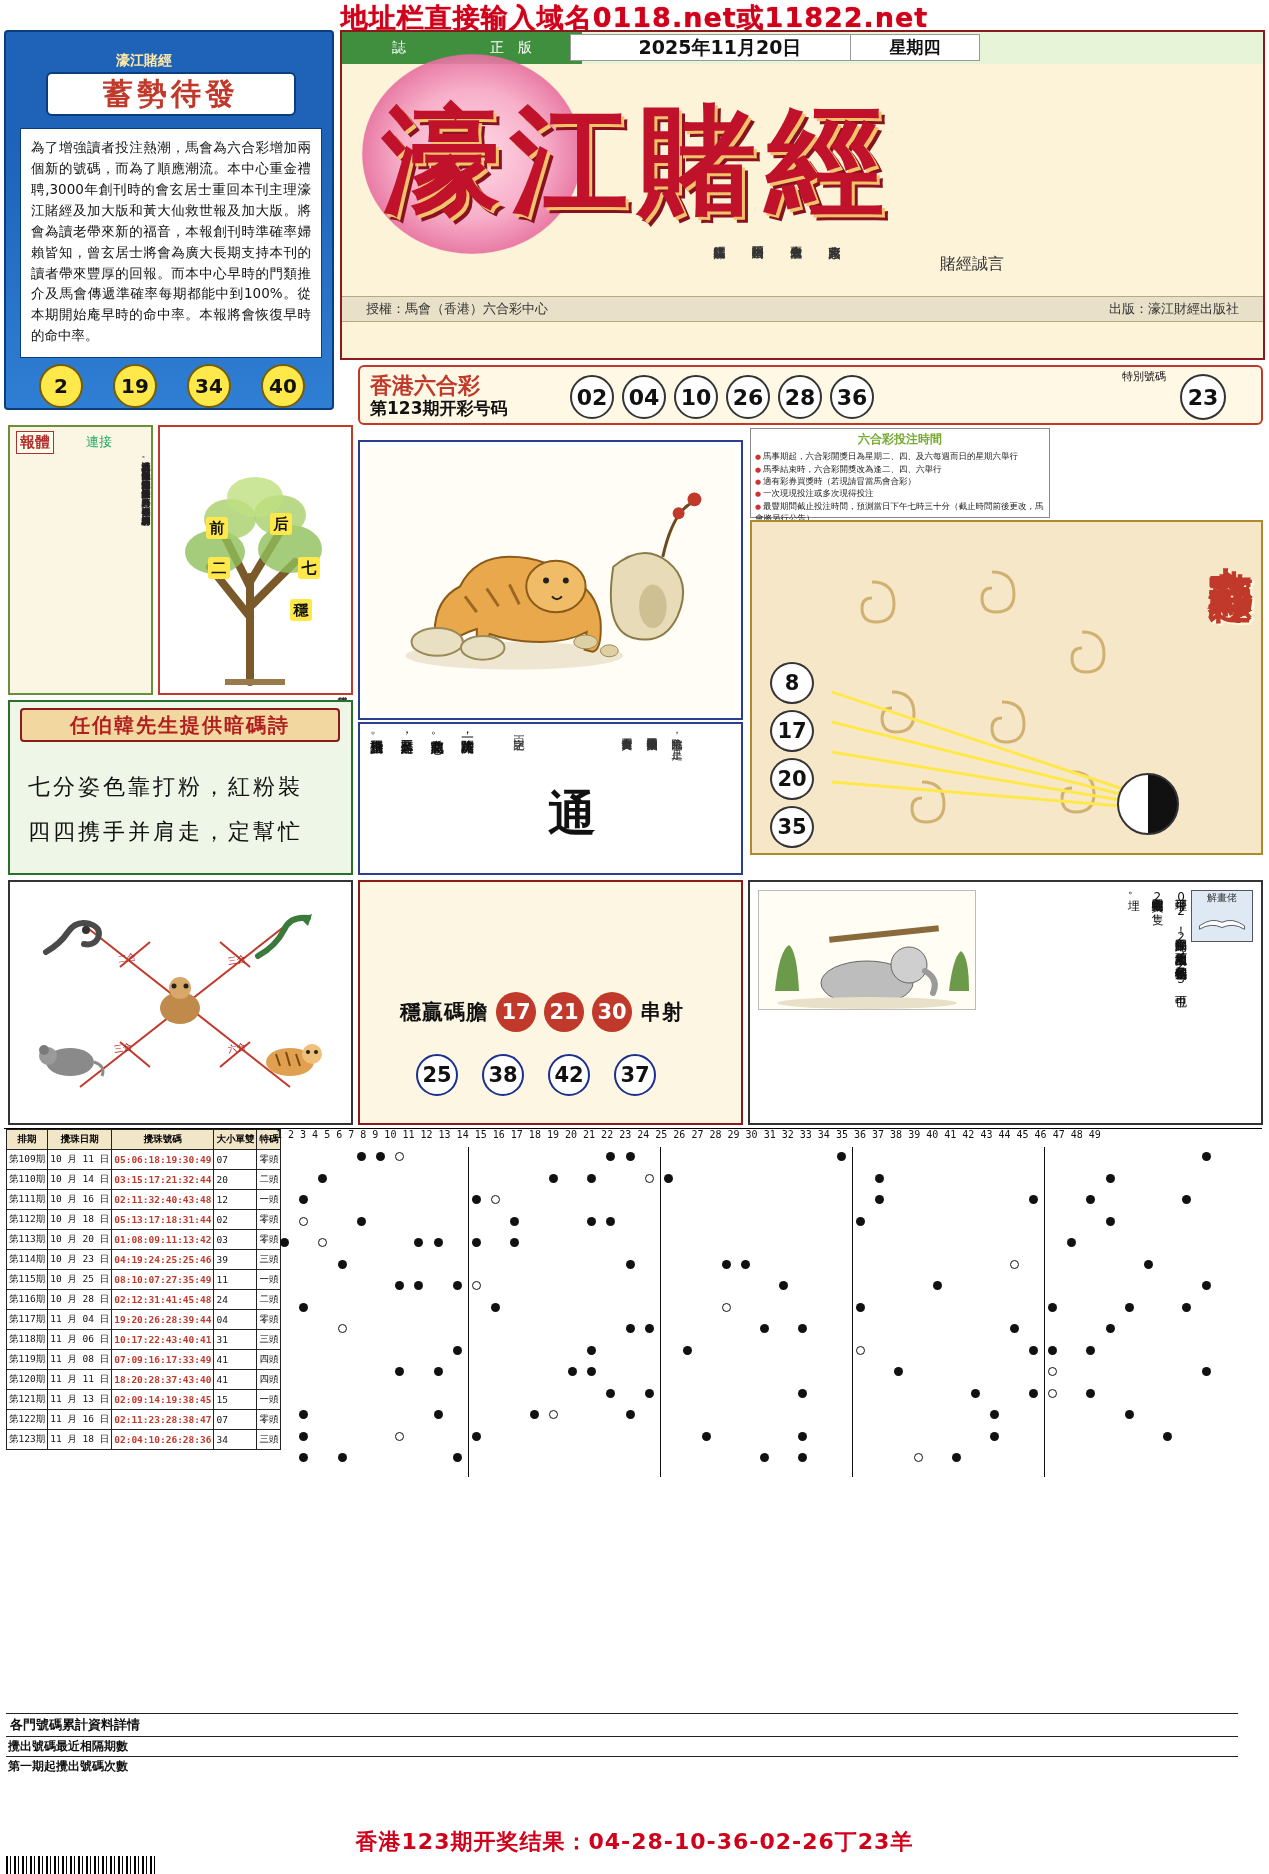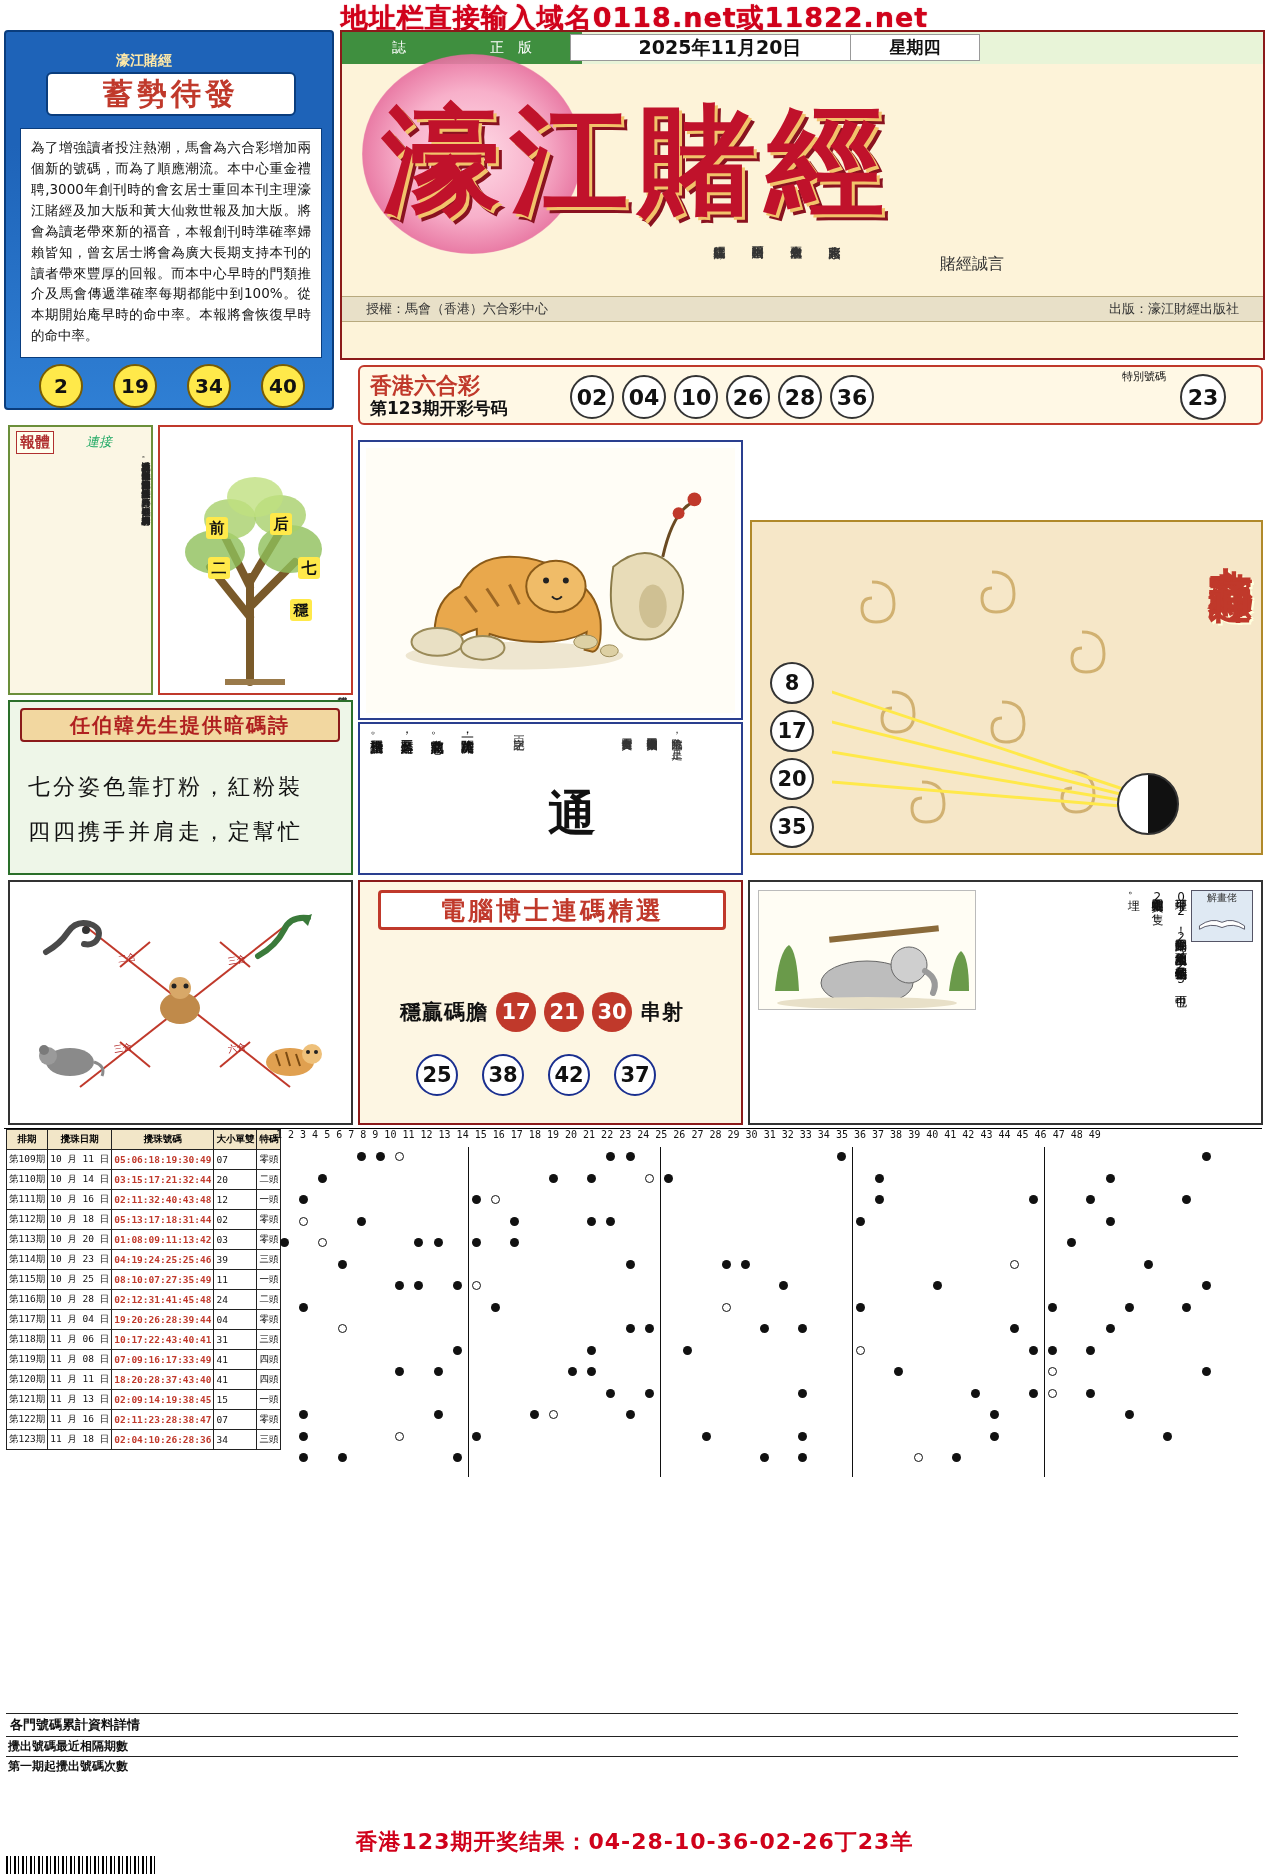--- a/index.html
+++ b/index.html
@@ -151,21 +151,21 @@
 
   
   .rpt-box {
     position: absolute; left: 8px; top: 425px; width: 145px; height: 270px;
     background: #fbf6e4; border: 2px solid #6b8f3a;
   }
   .rpt-title {
     position: absolute; left: 6px; top: 4px; font-size: 15px; font-weight: bold;
     color: #b03030; background: #ffe; padding: 1px 3px; border: 1px solid #b03030;
   }
-  .rpt-sub { position: absolute; left: 76px; top: 6px; font-size: 13px; color: #2a6; font-style: italic; }
+  .rpt-sub { position: absolute; left: 76px; top: 6px; font-size: 13px; color: #2a6; }
   .rpt-text {
     position: absolute; left: 4px; top: 28px; width: 137px; height: 236px;
     font-size: 9px; line-height: 1.15; color: #222;
     writing-mode: vertical-rl; text-orientation: upright;
     overflow: hidden;
   }
 
   
   .tree-box {
     position: absolute; left: 158px; top: 425px; width: 195px; height: 270px;
@@ -505,20 +505,28 @@
       <circle cx="316" cy="66" r="6" fill="#c0392b"></circle>
 
       <ellipse cx="222" cy="196" rx="12" ry="7" fill="#ddd0a4" stroke="#9a8a58"></ellipse>
       <ellipse cx="246" cy="205" rx="9" ry="6" fill="#ddd0a4" stroke="#9a8a58"></ellipse>
 
       <ellipse cx="72" cy="196" rx="26" ry="14" fill="#e9e0c4" stroke="#9a8a58" stroke-width="2"></ellipse>
       <ellipse cx="118" cy="202" rx="22" ry="12" fill="#e9e0c4" stroke="#9a8a58" stroke-width="2"></ellipse>
     </svg>
   </div>
 
+  <div class="bet-time">
+    <h4>六合彩投注時間</h4>
+    <div class="ln">馬事期起，六合彩開獎日為星期二、四、及六每週而日的星期六舉行</div>
+    <div class="ln">馬季結束時，六合彩開獎改為逢二、四、六舉行</div>
+    <div class="ln">適有彩券買獎時（若現請冒當馬會合彩）</div>
+    <div class="ln">一次現現投注或多次現得投注</div>
+    <div class="ln">最豐期間截止投注時間，預測當日下午七時三十分（截止時間前後更改，馬會將另行公告）</div>
+  </div>
 
   <div class="bagua">
     <svg class="bagua-swirls" viewBox="0 0 320 300">
       <g stroke="#c8a45c" stroke-width="3" fill="none" opacity=".8">
         <path d="M40 40 q22 0 22 22 q0 18 -18 18 q-14 0 -14 -14 q0 -10 10 -10"></path>
         <path d="M160 30 q22 0 22 22 q0 18 -18 18 q-14 0 -14 -14 q0 -10 10 -10"></path>
         <path d="M250 90 q22 0 22 22 q0 18 -18 18 q-14 0 -14 -14 q0 -10 10 -10"></path>
         <path d="M60 150 q22 0 22 22 q0 18 -18 18 q-14 0 -14 -14 q0 -10 10 -10"></path>
         <path d="M170 160 q22 0 22 22 q0 18 -18 18 q-14 0 -14 -14 q0 -10 10 -10"></path>
         <path d="M90 240 q22 0 22 22 q0 18 -18 18 q-14 0 -14 -14 q0 -10 10 -10"></path>
@@ -602,21 +610,20 @@
         <circle cx="60" cy="20" r="2" fill="#222"></circle>
       <path d="M20 22 l4 12 M30 20 l4 14 M40 22 l4 12" stroke="#7a4a12" stroke-width="2"></path>
     </svg>
     <div class="zod-label" style="left:108px;top:70px">二合</div>
     <div class="zod-label" style="left:218px;top:72px">三合</div>
     <div class="zod-label" style="left:104px;top:160px">三合</div>
     <div class="zod-label" style="left:218px;top:160px">六合</div>
   </div>
 
   <div class="doc-box">
-    <div class="doc-head">電腦博士連碼精選</div>
     <div class="doc-row1">
       <span class="doc-lbl">穩贏碼膽</span>
       <span class="doc-ball-r">17</span>
       <span class="doc-ball-r">21</span>
       <span class="doc-ball-r">30</span>
       <span class="doc-lbl">串射</span>
     </div>
     <div class="doc-row2">
       <span class="doc-ball-w">25</span>
       <span class="doc-ball-w">38</span>

